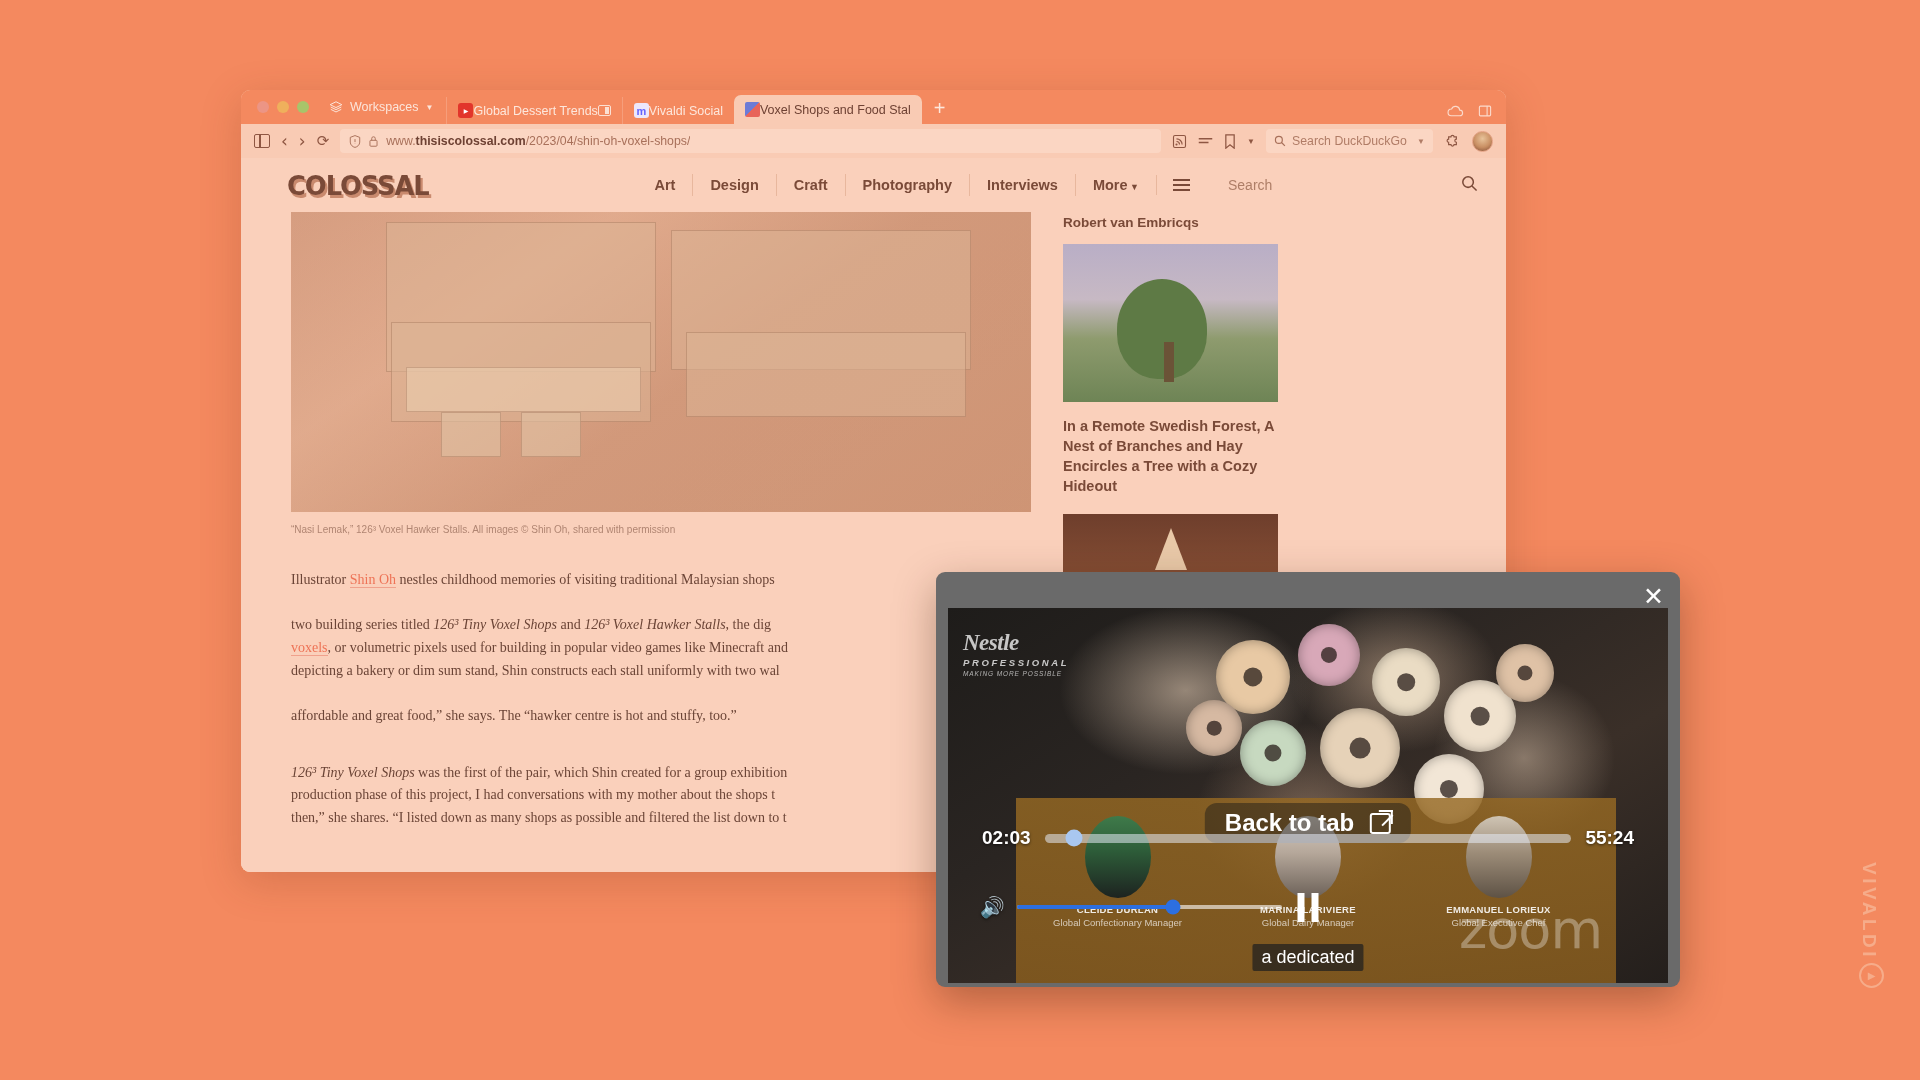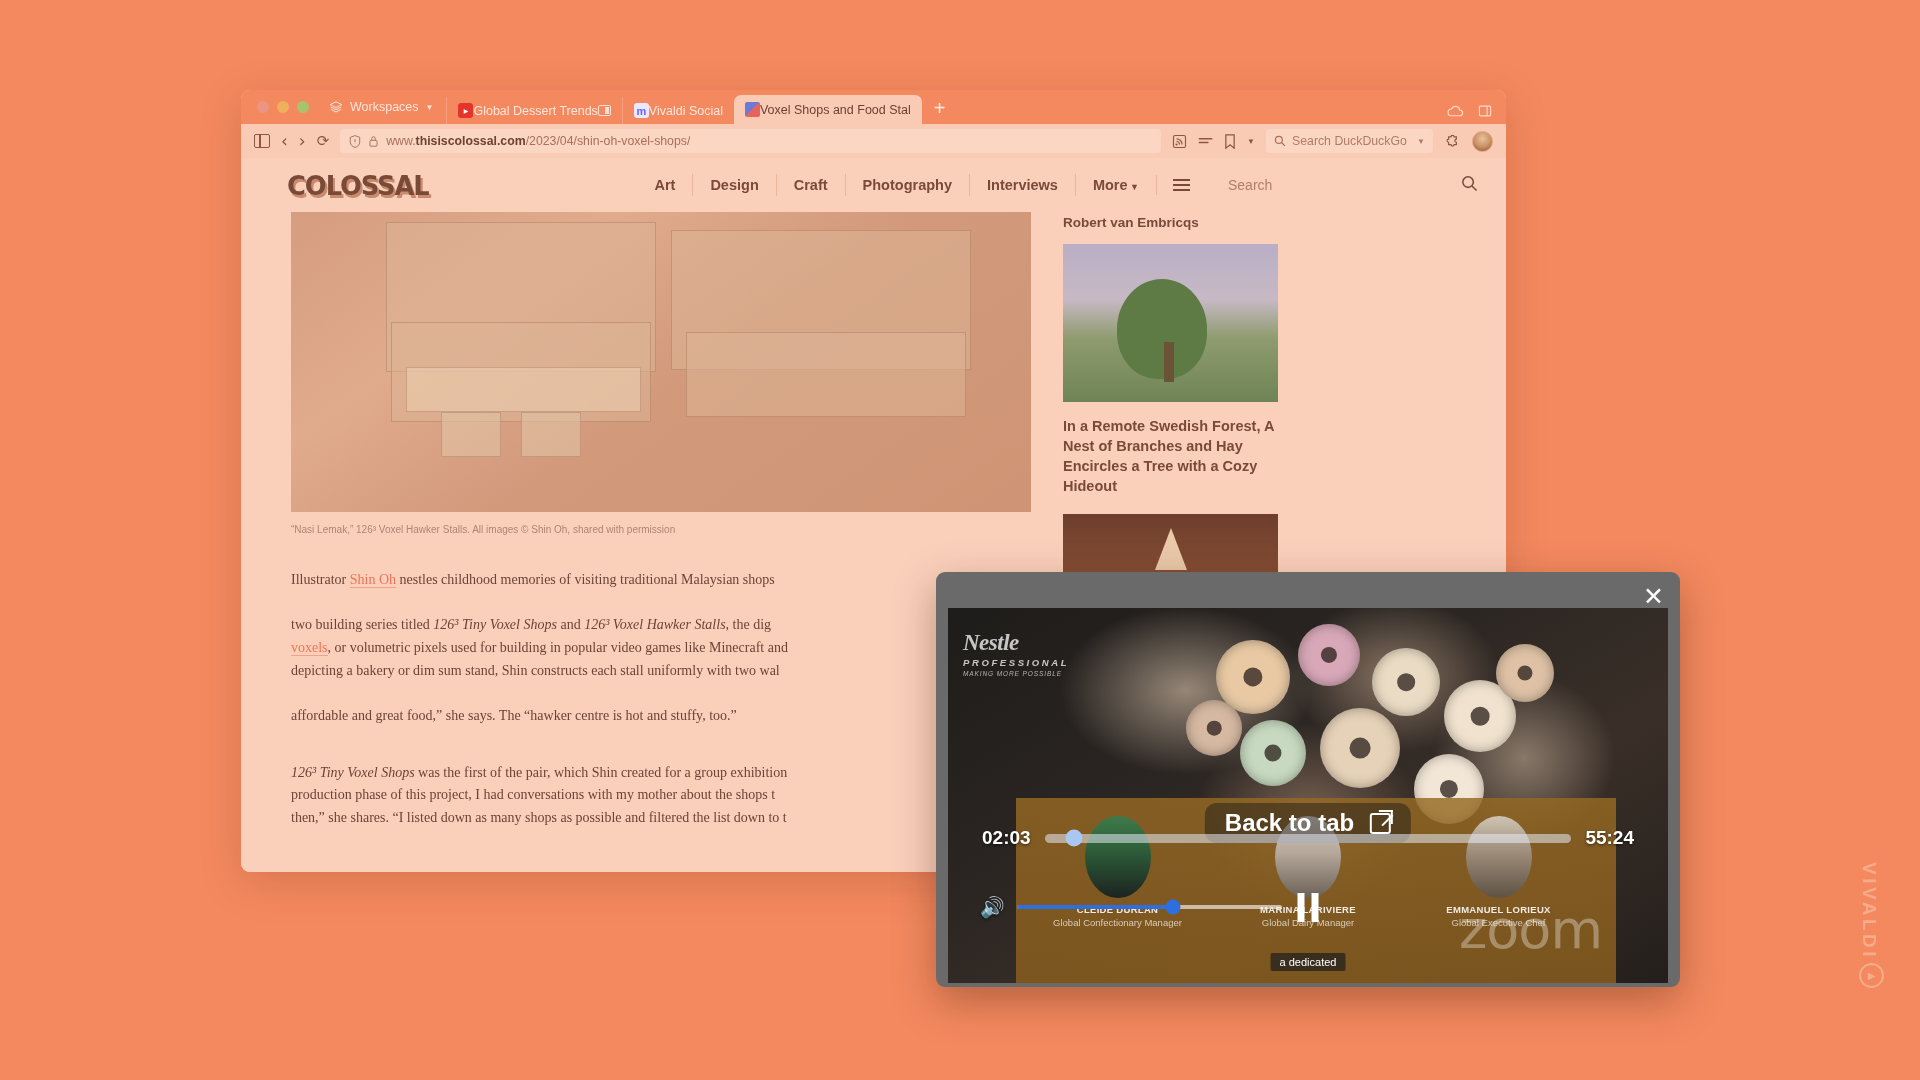--- a/index.html
+++ b/index.html
@@ -318,21 +318,21 @@
   }
   .spk-avatar.a1 { background: linear-gradient(180deg,#9DA4AE 0%,#4C5260 45%,#23262E 100%); }
   .spk-avatar.a2 { background: linear-gradient(180deg,#3F7A4A 0%,#2E5F3A 40%,#1D2320 100%); }
   .spk-avatar.a3 { background: linear-gradient(180deg,#D8CFC4 0%,#B5A79A 45%,#6C6158 100%); }
   .spk-avatar.a4 { background: linear-gradient(180deg,#CFC4B4 0%,#9C8C78 45%,#5E5245 100%); }
   .spk-name { font-size: 9.5px; font-weight: bold; color: rgba(255,255,255,0.88); letter-spacing: 0.3px; }
   .spk-role { font-size: 9.5px; color: rgba(255,255,255,0.68); margin-top: 2px; }
   #caption-box {
     position: absolute; left: 50%; bottom: 12px; transform: translateX(-50%);
     background: rgba(30,30,30,0.72); color: #fff;
-    font-size: 11px; padding: 3px 9px; border-radius: 2px;
+    font-size: 18px; padding: 3px 9px; border-radius: 2px;
     white-space: nowrap; z-index: 7;
   }
 
   
   #seek-row {
     position: absolute; left: 0; right: 0; top: 219px;
     display: flex; align-items: center; gap: 0;
     z-index: 8; padding: 0 34px;
   }
   #time-current, #time-total {

